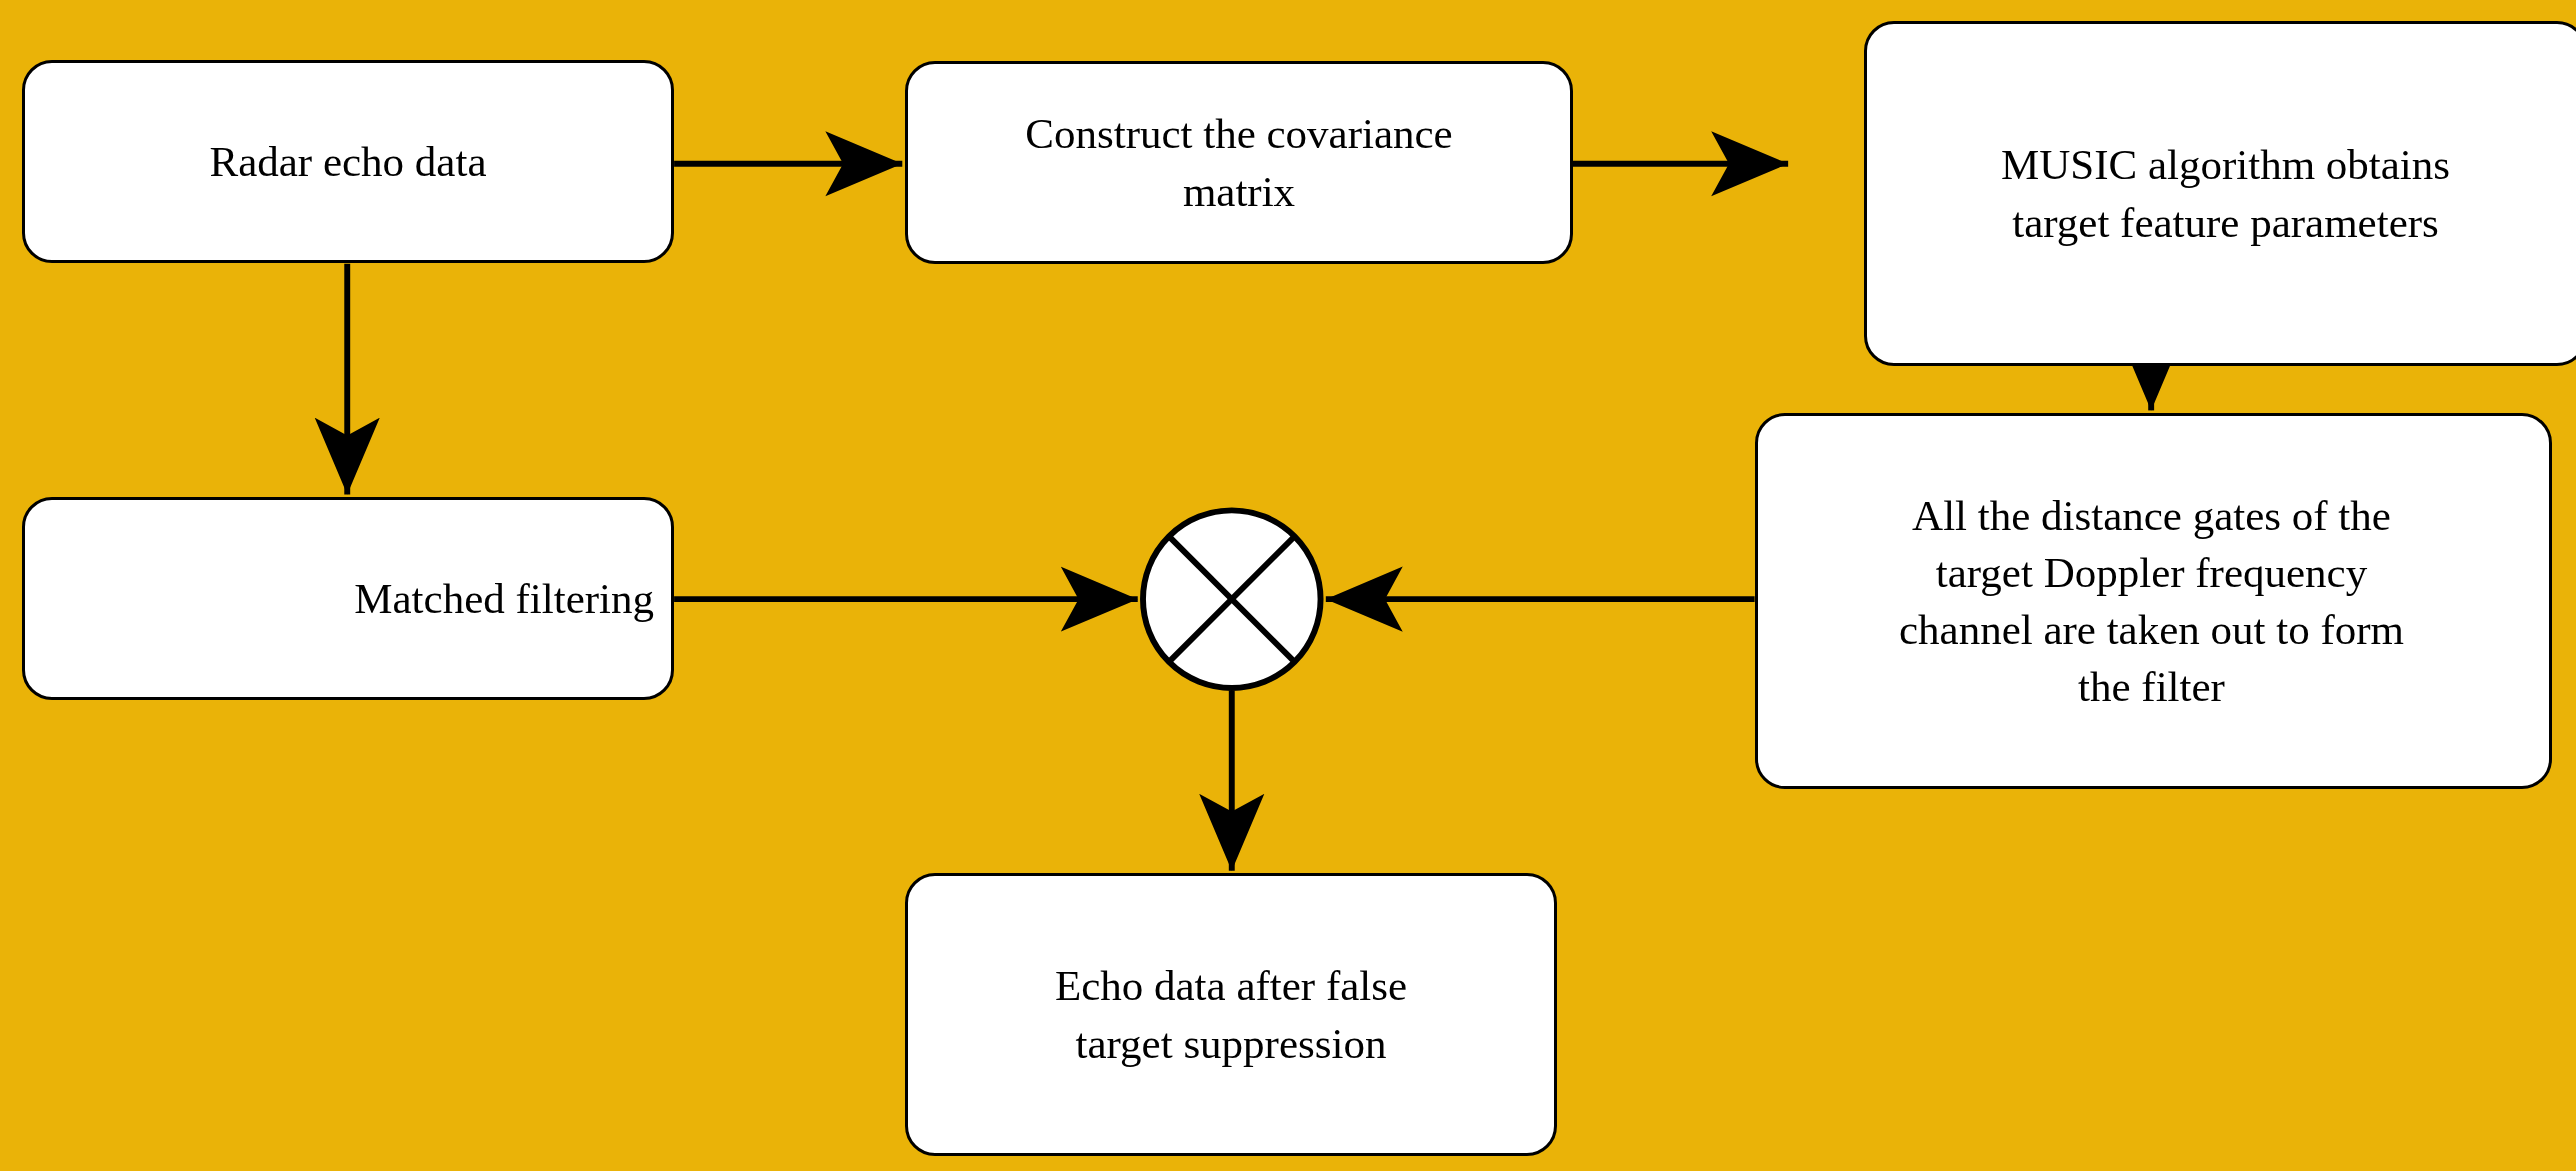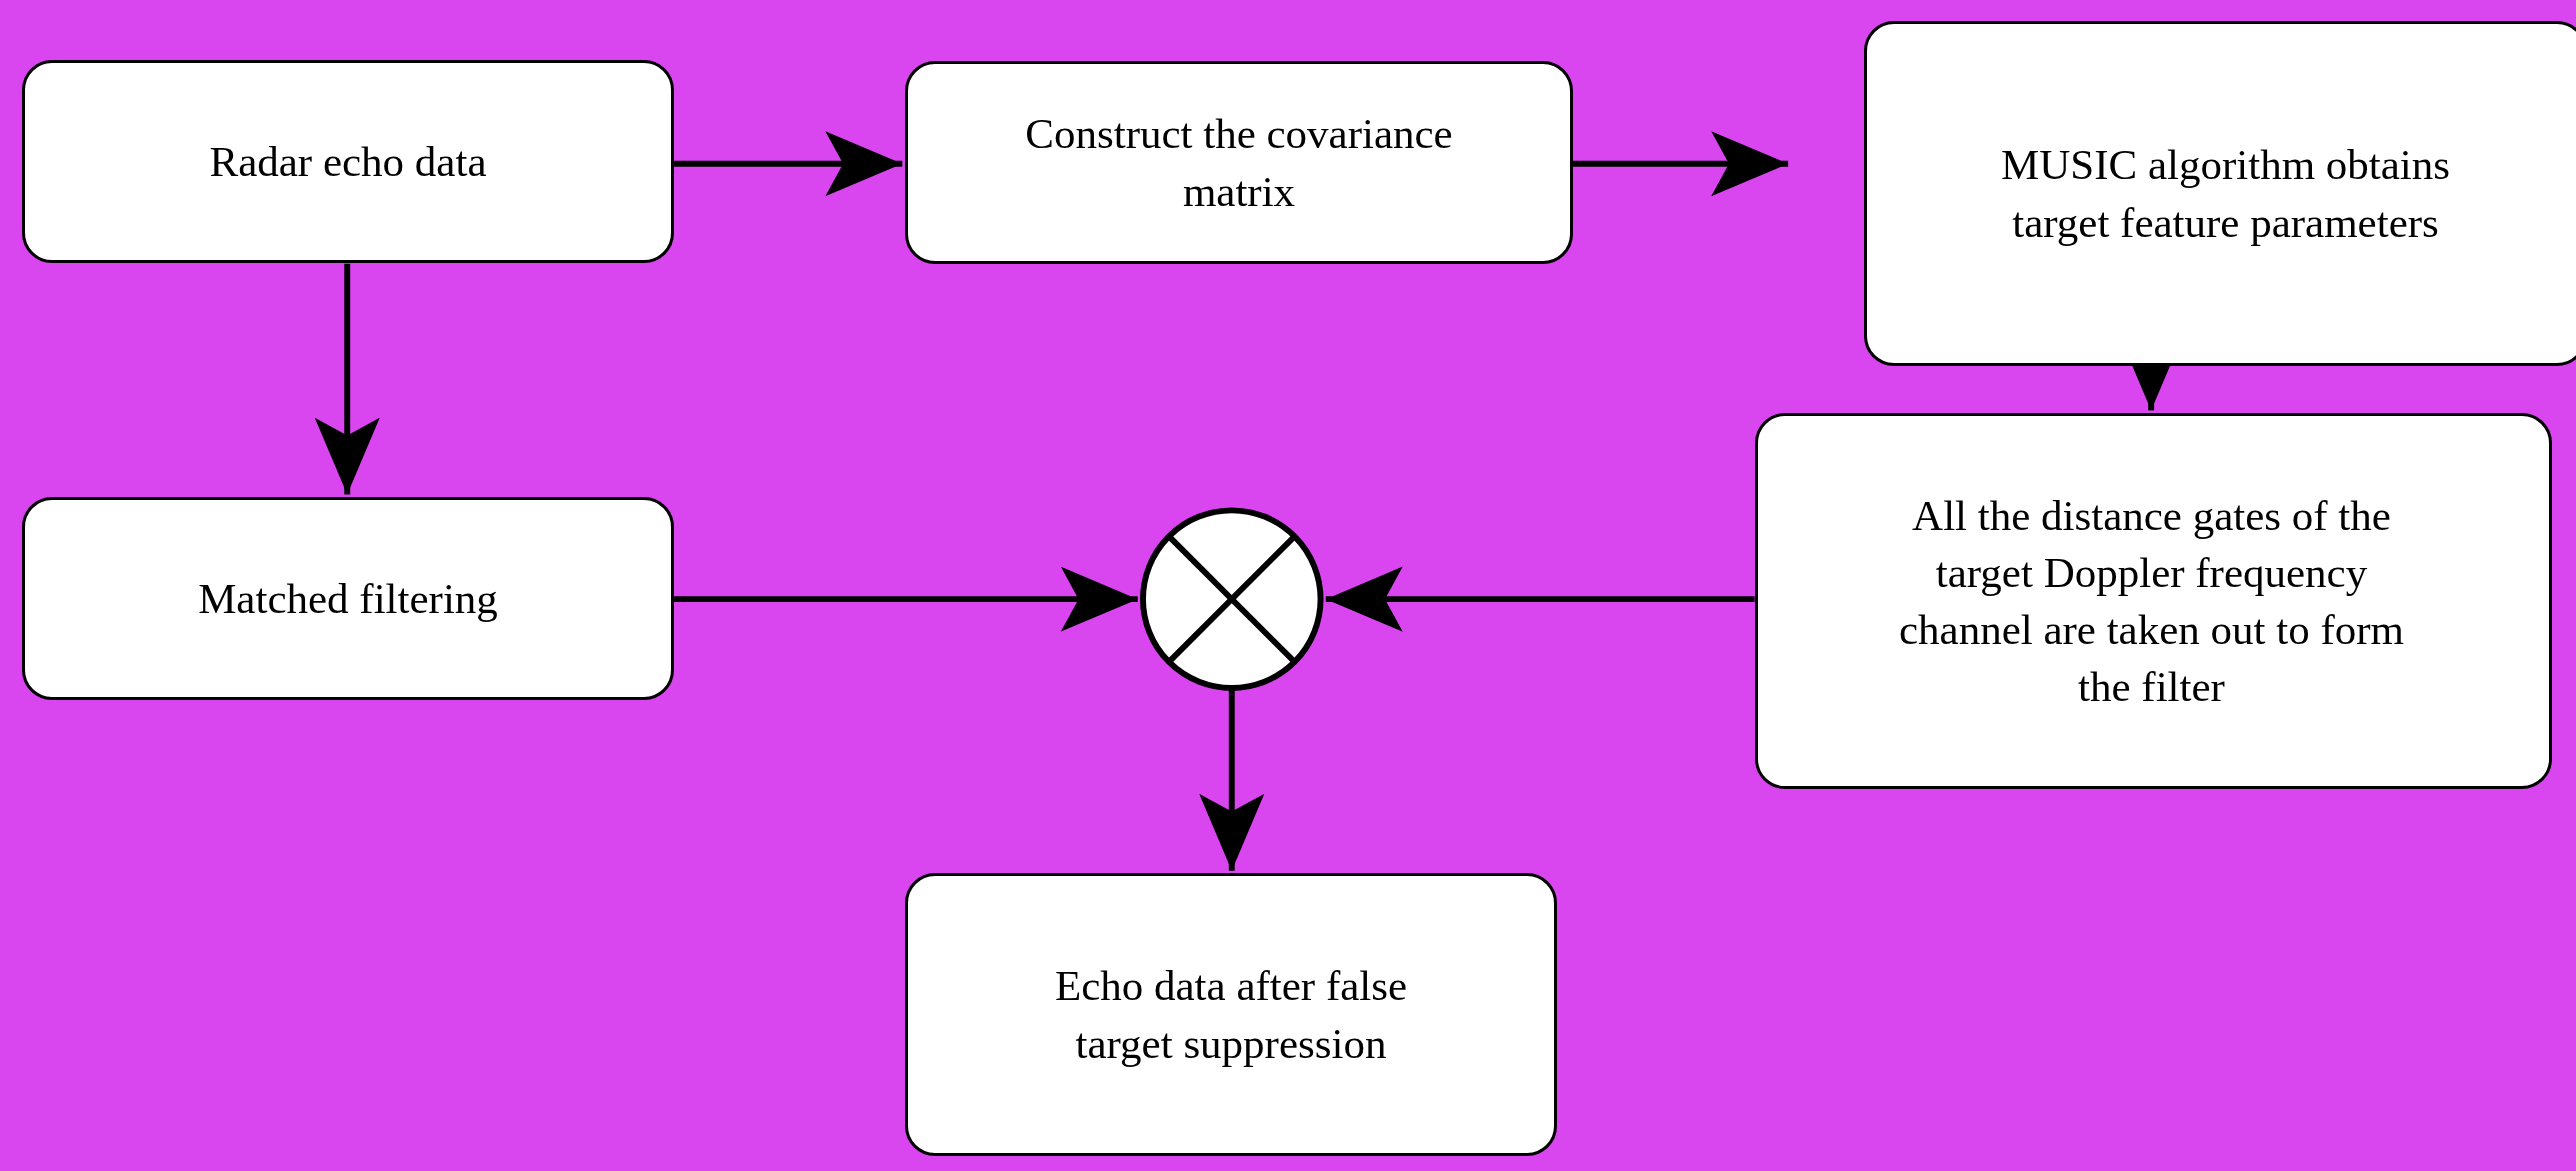--- a/index.html
+++ b/index.html
@@ -4,21 +4,21 @@
 <style>
   html, body {
     margin: 0;
     padding: 0;
     background: #ffffff;
   }
   #canvas {
     position: relative;
     width: 2576px;
     height: 1172px;
-    background: #d946ef;
+    background: #eab308;
     overflow: hidden;
     font-family: "Liberation Serif", "DejaVu Serif", serif;
   }
   .node {
     position: absolute;
     box-sizing: border-box;
     border: 3.3px solid #000000;
     border-radius: 30px;
     background: #ffffff;
     display: flex;
@@ -92,21 +92,21 @@
 target feature parameters</span>
   </div>
 
   <div class="node" style="left:1755px; top:413px; width:797px; height:376px;padding-left:13px;">
     <span class="node-label">All the distance gates of the
 target Doppler frequency
 channel are taken out to form
 the filter</span>
   </div>
 
-  <div class="node" style="left:22px; top:497px; width:652px; height:203px;">
+  <div class="node" style="left:22px; top:497px; width:652px; height:203px;text-align:right;">
     <span class="node-label">Matched filtering</span>
   </div>
 
   <div class="node" style="left:905px; top:873px; width:652px; height:283px;">
     <span class="node-label">Echo data after false
 target suppression</span>
   </div>
 
 </div>
 

